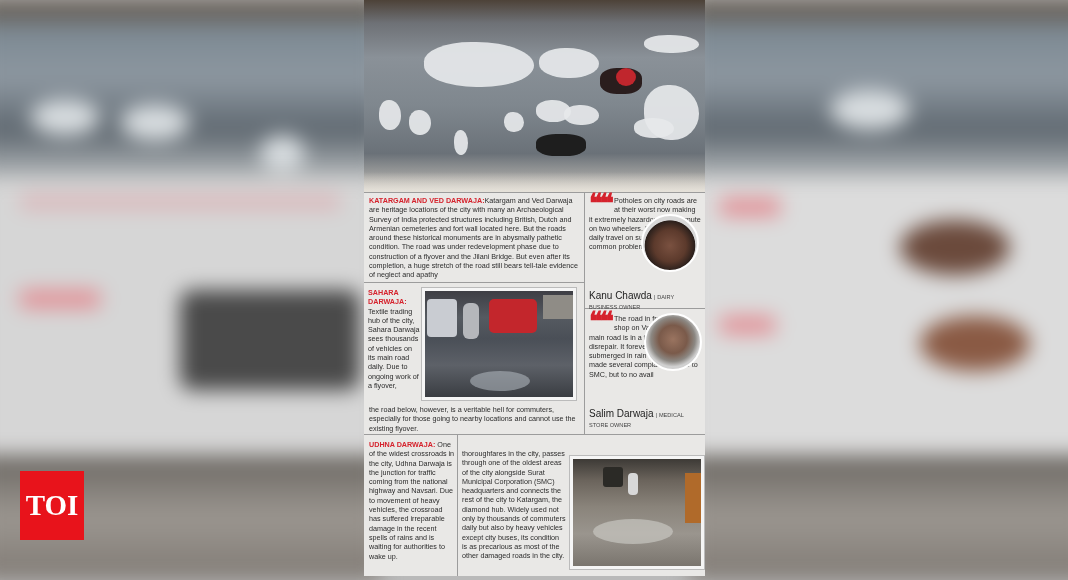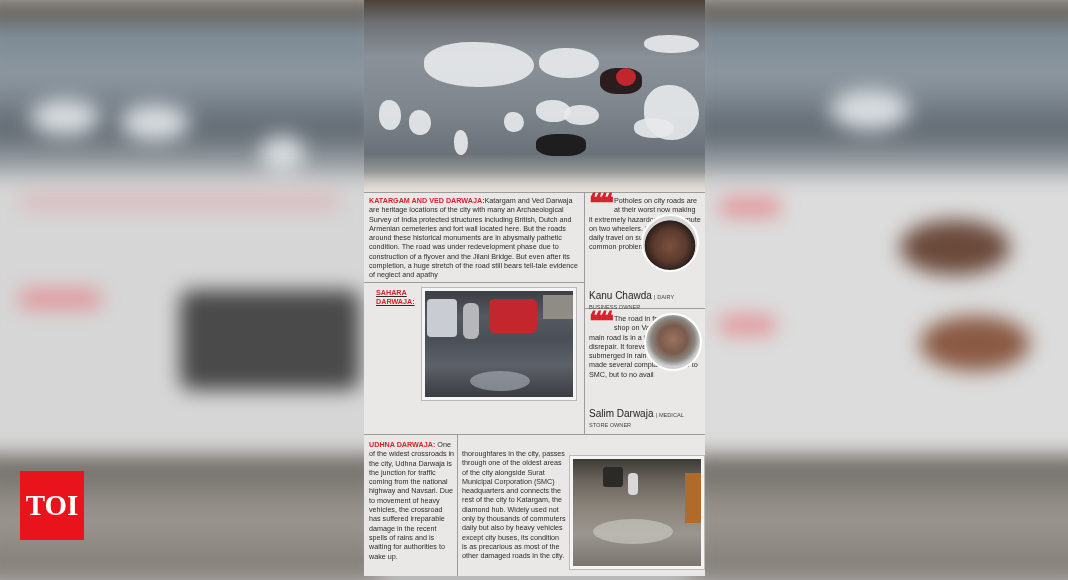--- a/index.html
+++ b/index.html
@@ -101,22 +101,26 @@
   <div class="vline" style="left:220px;top:192px;height:243px;"></div>
   <div class="hline" style="left:0;top:282px;width:220px;"></div>
   <div class="hline" style="left:220px;top:308px;width:121px;"></div>
   <div class="hline" style="left:0;top:434px;width:341px;"></div>
   <div class="vline" style="left:93px;top:434px;height:146px;"></div>
 
   <div class="sec" style="left:5px;top:196px;width:212px;">
     <span class="hl">KATARGAM AND VED DARWAJA:</span><span>Katargam and Ved Darwaja are heritage locations of the city with many an Archaeological Survey of India protected structures including British, Dutch and Armenian cemeteries and fort wall located here. But the roads around these historical monuments are in abysmally pathetic condition. The road was under redevelopment phase due to construction of a flyover and the Jilani Bridge. But even after its completion, a huge stretch of the road still bears tell-tale evidence of neglect and apathy</span>
   </div>
 
-  <div class="sec" style="left:12px;top:288px;width:52px;text-decoration:underline;">
+  <div class="sec" style="left:4px;top:288px;width:52px;">
     <div class="hl">SAHARA DARWAJA:</div>
+    <div>Textile trading hub of the city, Sahara Darwaja sees thousands of vehicles on its main road daily. Due to ongoing work of a flyover,</div>
+  </div>
+  <div class="sec" style="left:5px;top:405px;width:212px;">
+    <span>the road below, however, is a veritable hell for commuters, especially for those going to nearby locations and cannot use the existing flyover.</span>
   </div>
   <div class="photo" style="left:58px;top:288px;width:154px;height:112px;background:linear-gradient(180deg,#3e3e44 0%,#555a61 25%,#4a4f57 45%,#5d6168 70%,#3a3d42 100%);">
     <div style="position:absolute;left:2px;top:8px;width:30px;height:38px;background:#c9ccd2;border-radius:4px;"></div>
     <div style="position:absolute;left:64px;top:8px;width:48px;height:34px;background:#c3262c;border-radius:5px;"></div>
     <div style="position:absolute;left:118px;top:4px;width:32px;height:24px;background:#8f8c86;"></div>
     <div style="position:absolute;left:38px;top:12px;width:16px;height:36px;background:#b5b7bb;border-radius:6px;"></div>
     <div style="position:absolute;left:45px;top:80px;width:60px;height:20px;background:#aeb4bb;border-radius:50%;opacity:.6;"></div>
   </div>
 
   <div class="sec" style="left:225px;top:196px;width:112px;">

